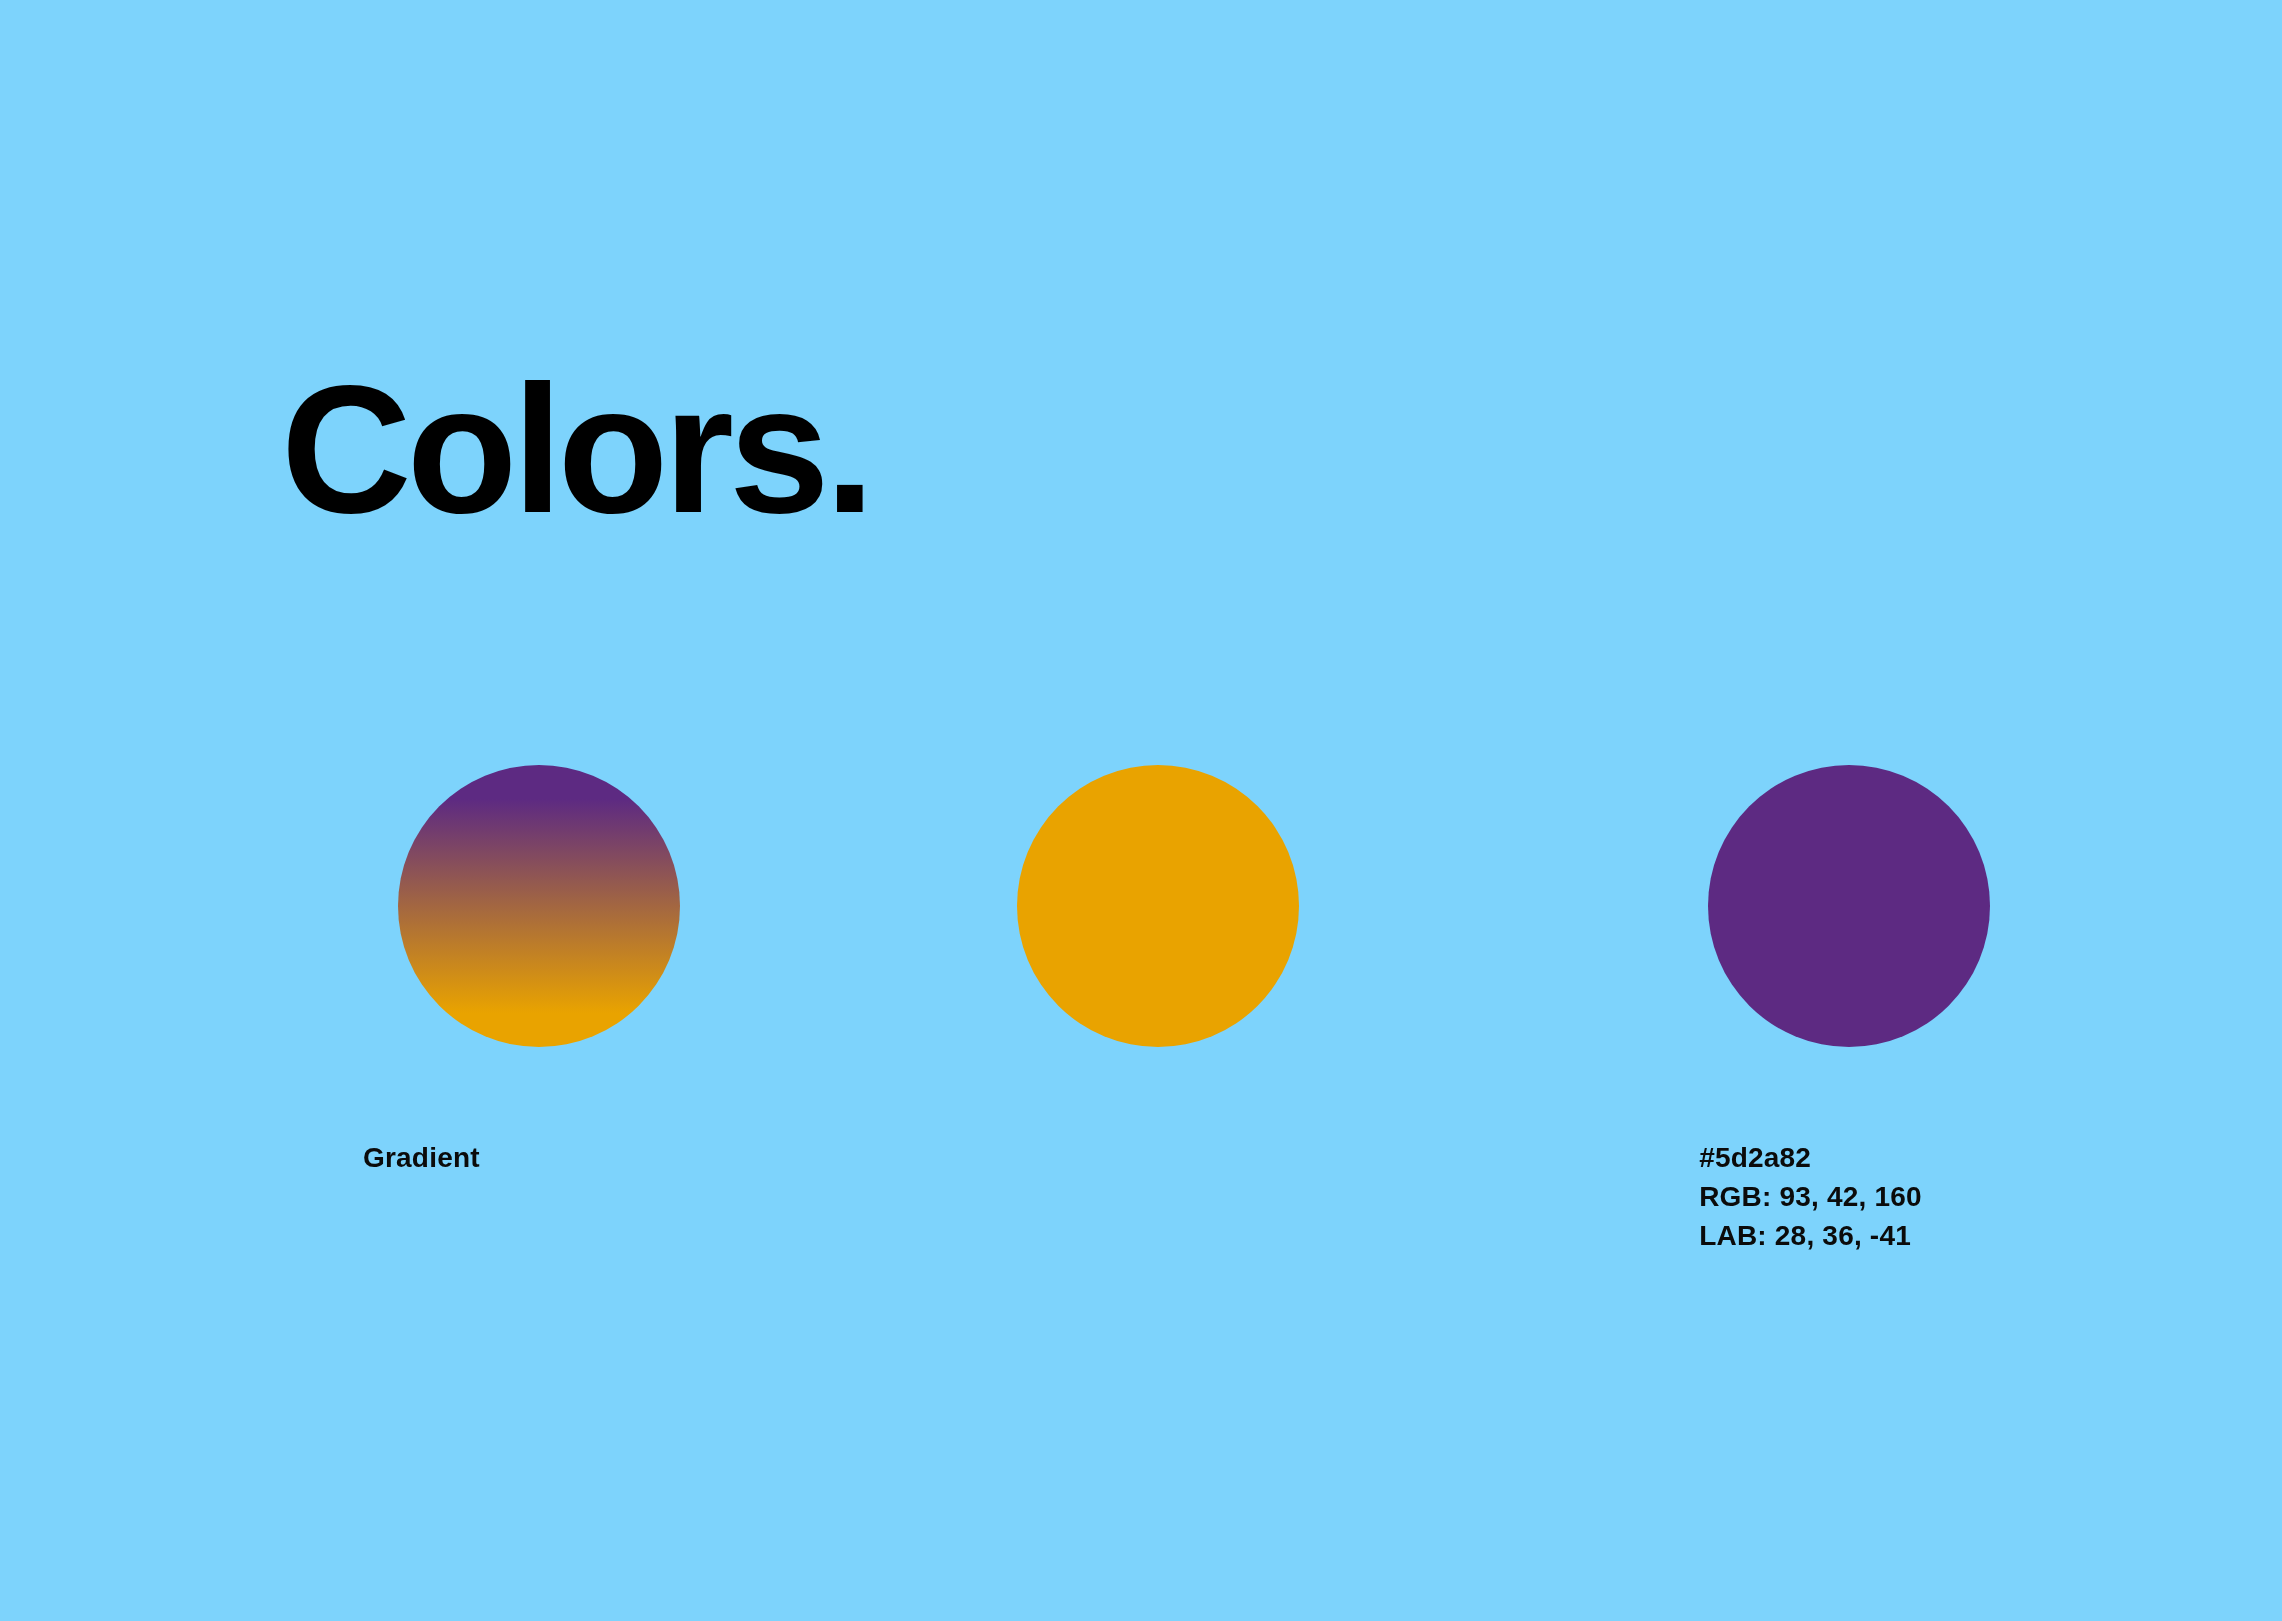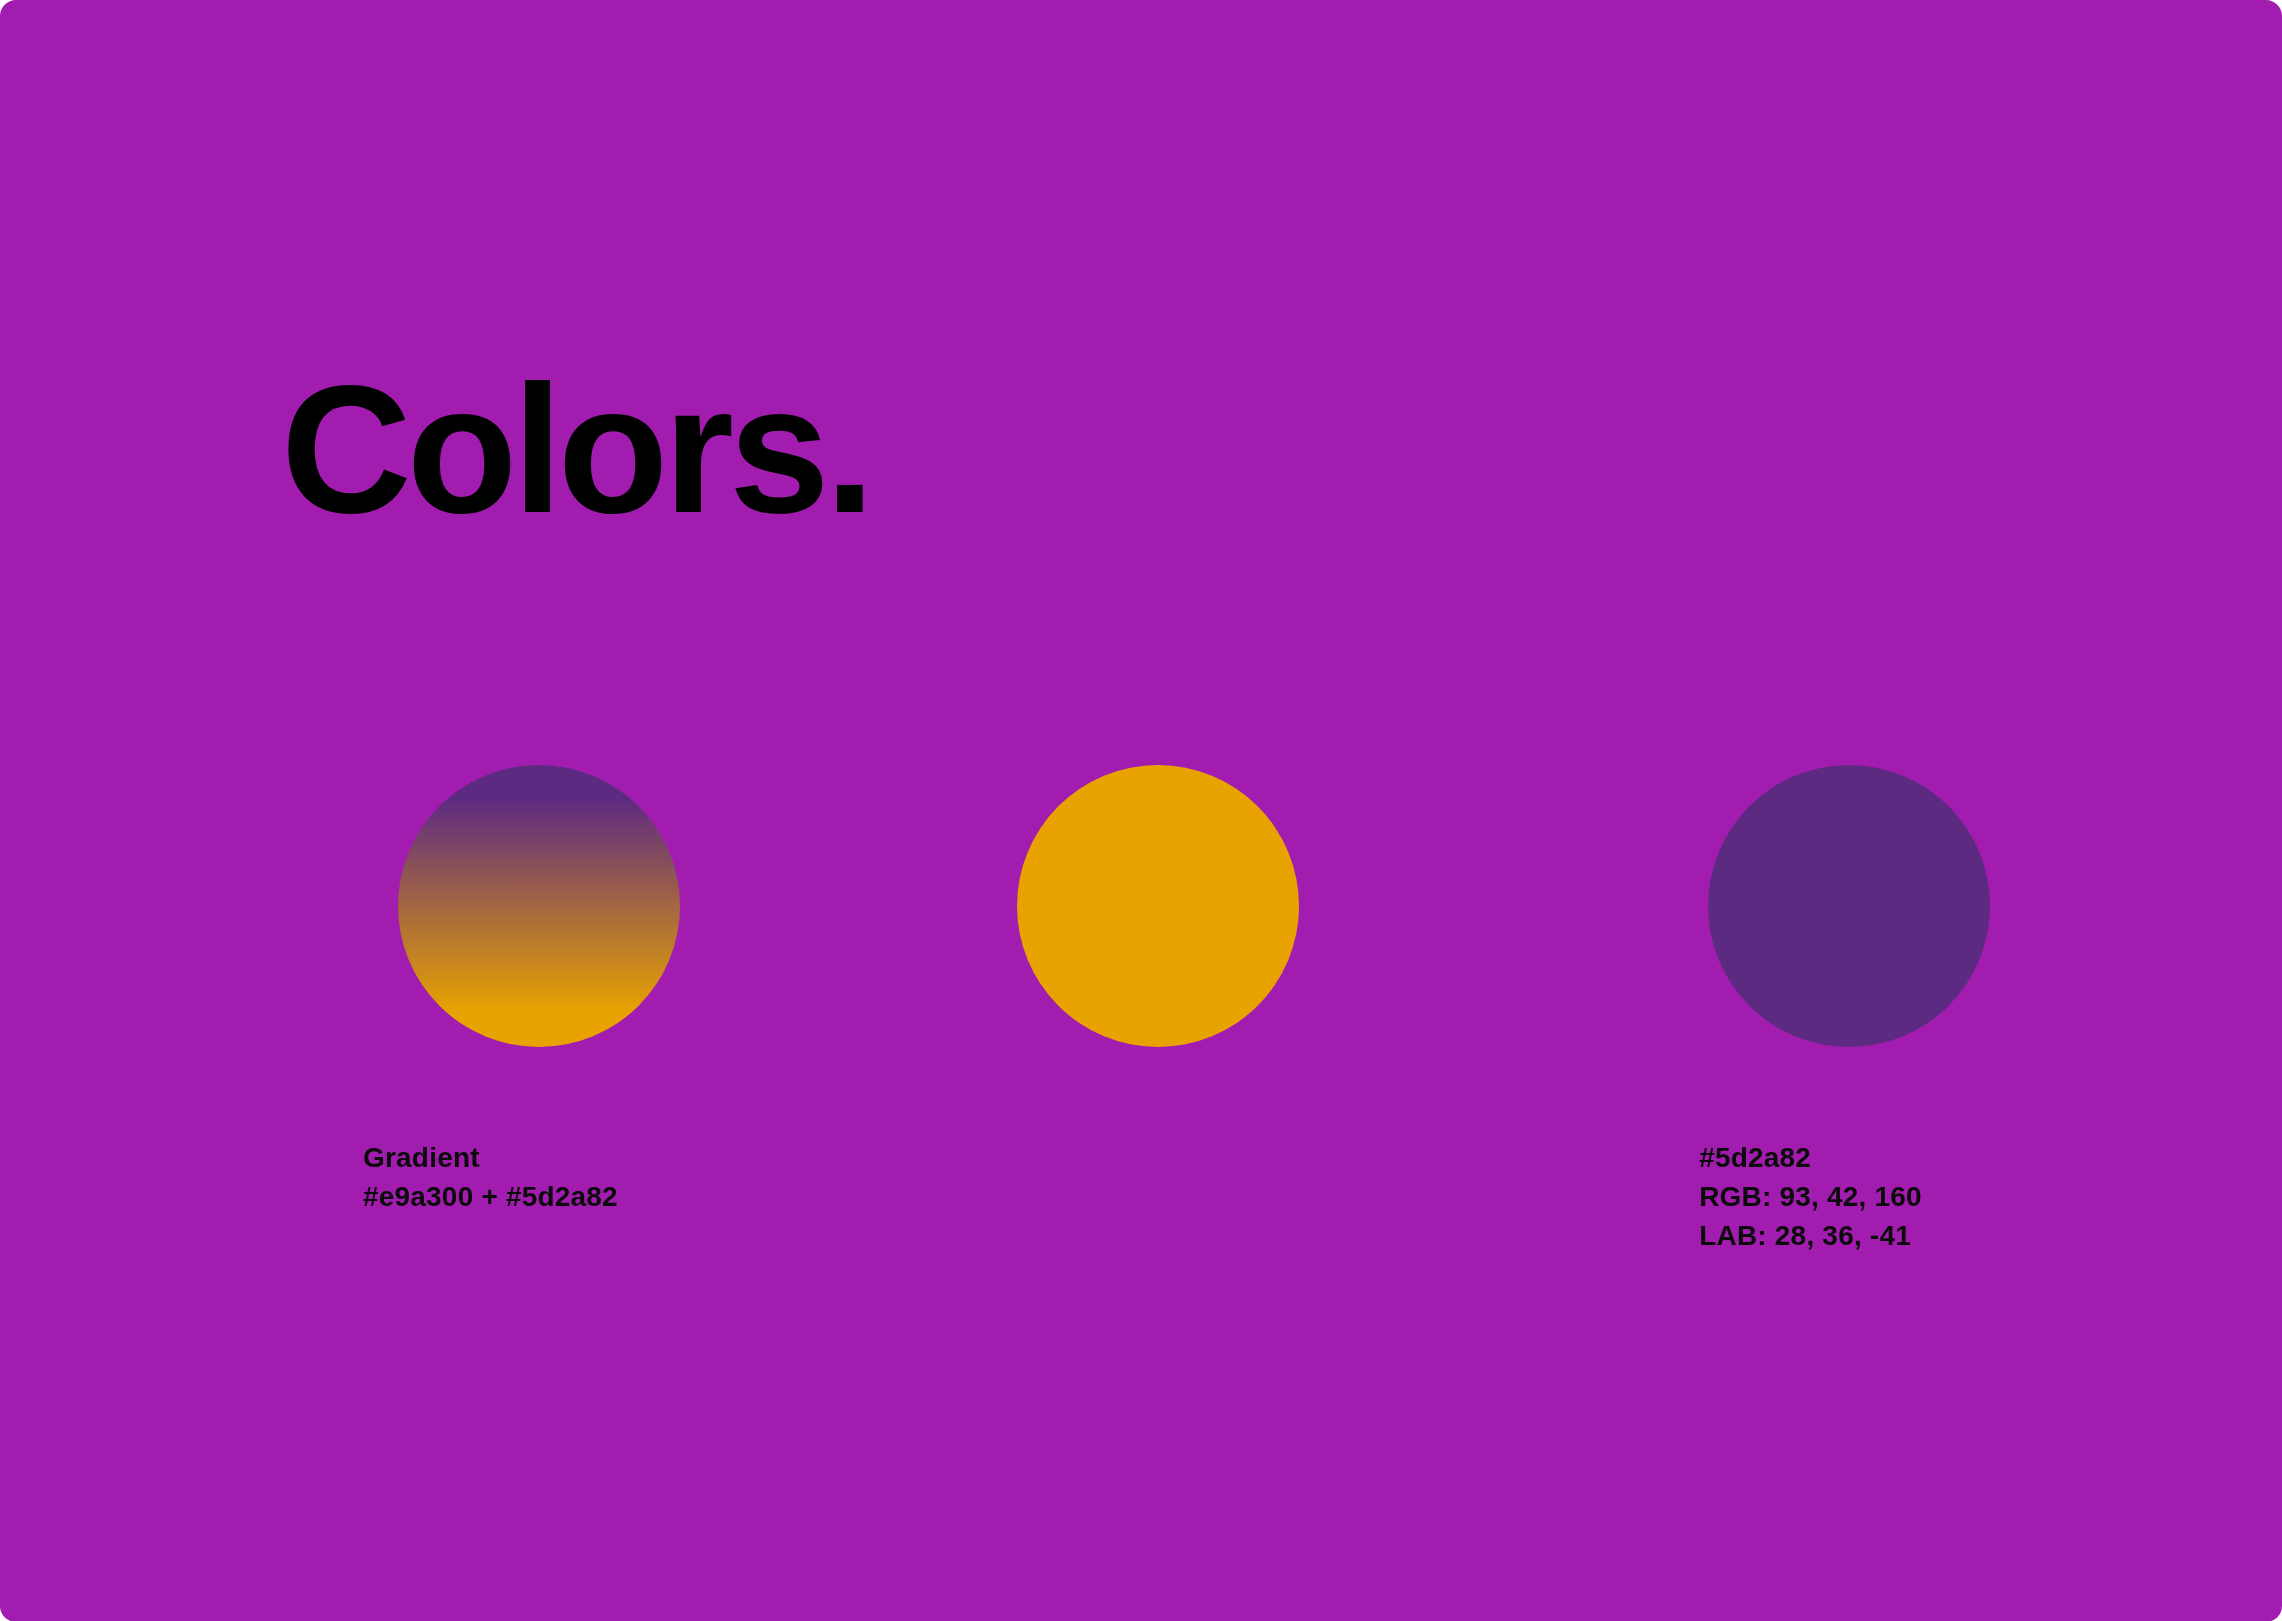--- a/index.html
+++ b/index.html
@@ -76,31 +76,30 @@
 
   #swatch-primary  { left: 1017px; }
   #swatch-primary .swatch-caption { margin-left: -7.8px; }
 
   #swatch-secondary { left: 1708px; }
   #swatch-secondary .swatch-caption { margin-left: -8.8px; }
 </style>
 </head>
 <body style="background: rgb(255, 255, 255);">
 
-<div id="page" style="background: #a21caf; border-radius: 16px;">
+<div id="page" style="background: #7dd3fc;">
 
   <div id="page-title">Colors.</div>
 
   <div id="swatch-row">
 
     <div class="swatch" id="swatch-gradient">
       <div class="swatch-circle" style="background: linear-gradient(rgb(93, 42, 130) 0%, rgb(93, 42, 130) 12%, rgb(233, 163, 0) 88%, rgb(233, 163, 0) 100%);"></div>
       <div class="swatch-caption">
         <span class="cap-line">Gradient</span>
-        <span class="cap-line">#e9a300 + #5d2a82</span>
       </div>
     </div>
 
     <div class="swatch" id="swatch-primary">
       <div class="swatch-circle" style="background: rgb(233, 163, 0);"></div>
     </div>
 
     <div class="swatch" id="swatch-secondary">
       <div class="swatch-circle" style="background: rgb(93, 42, 130);"></div>
       <div class="swatch-caption">

